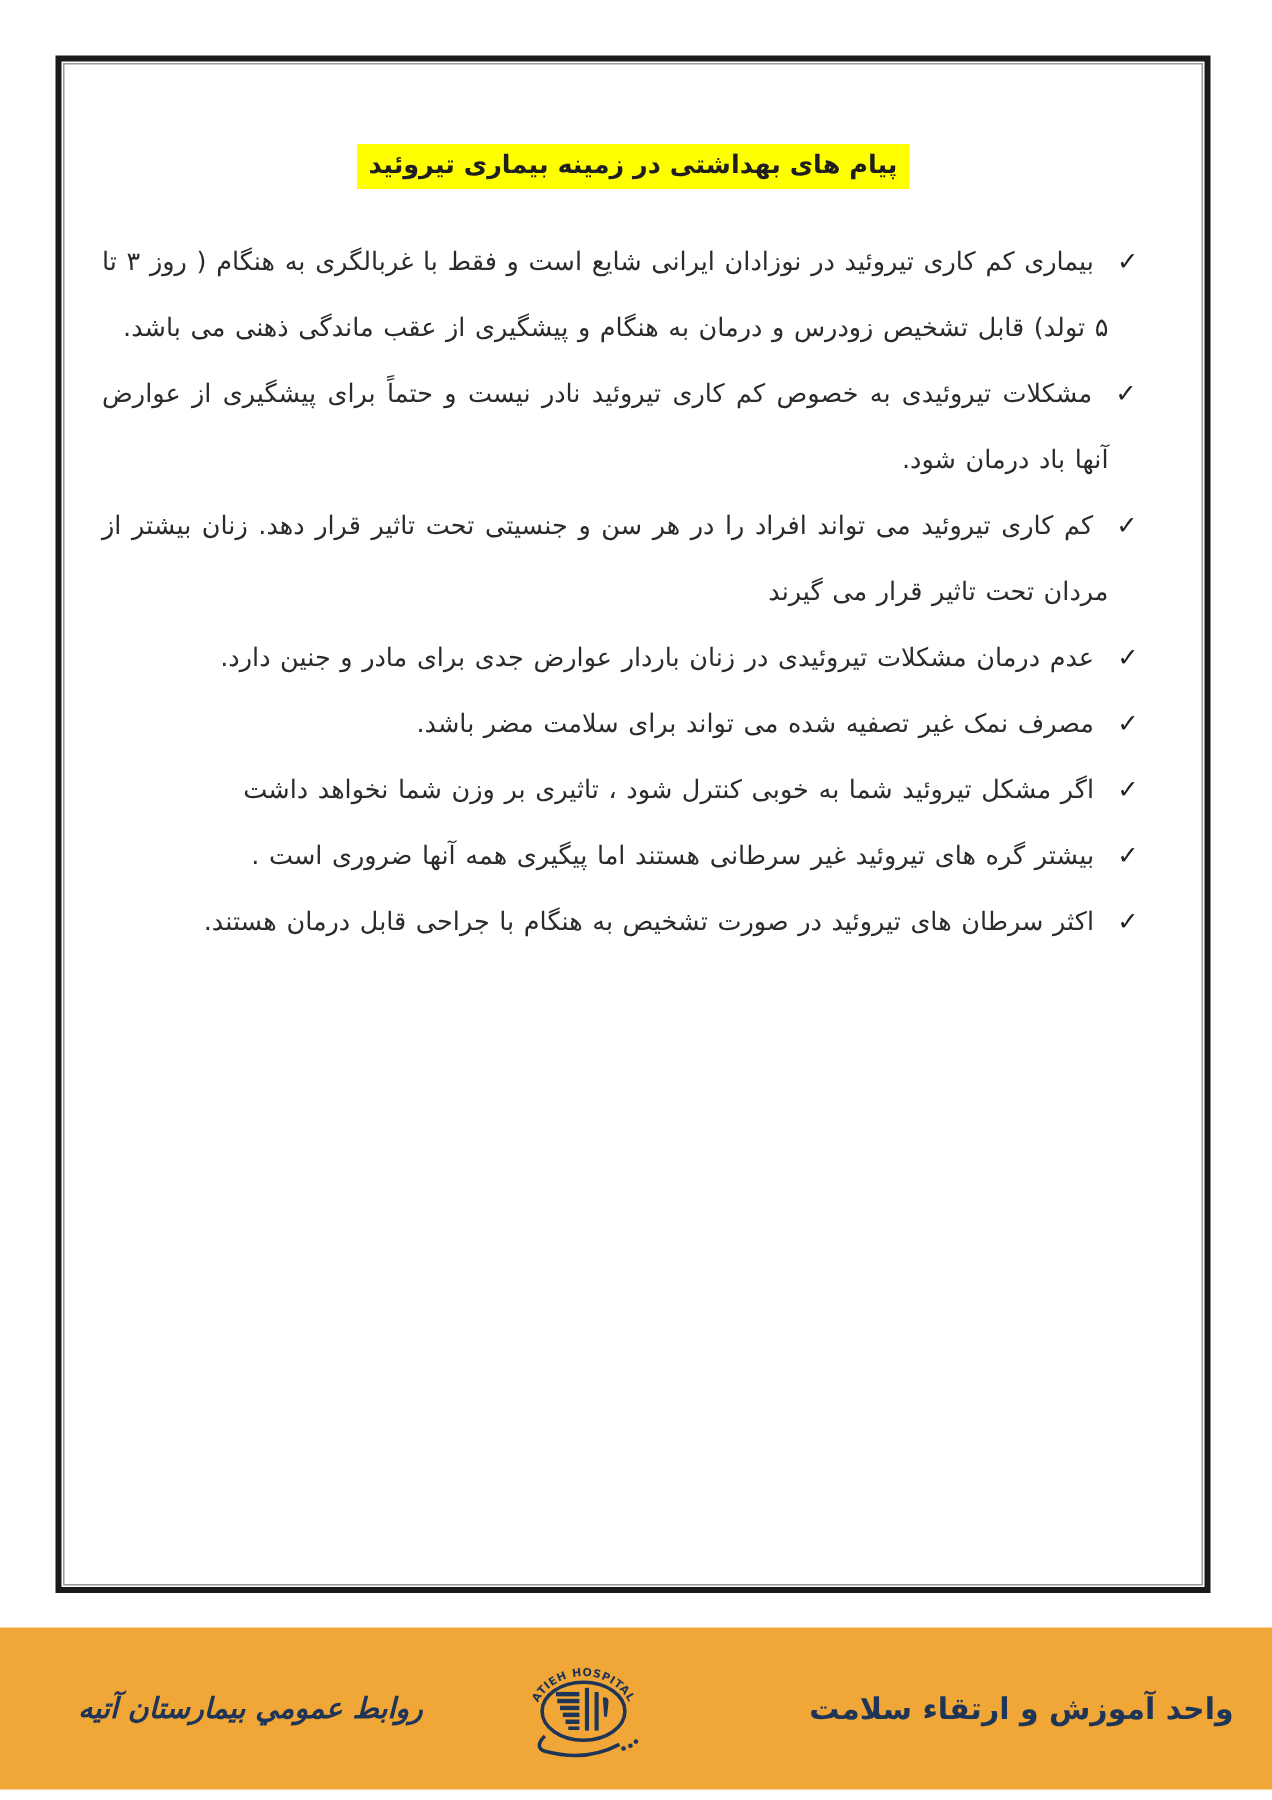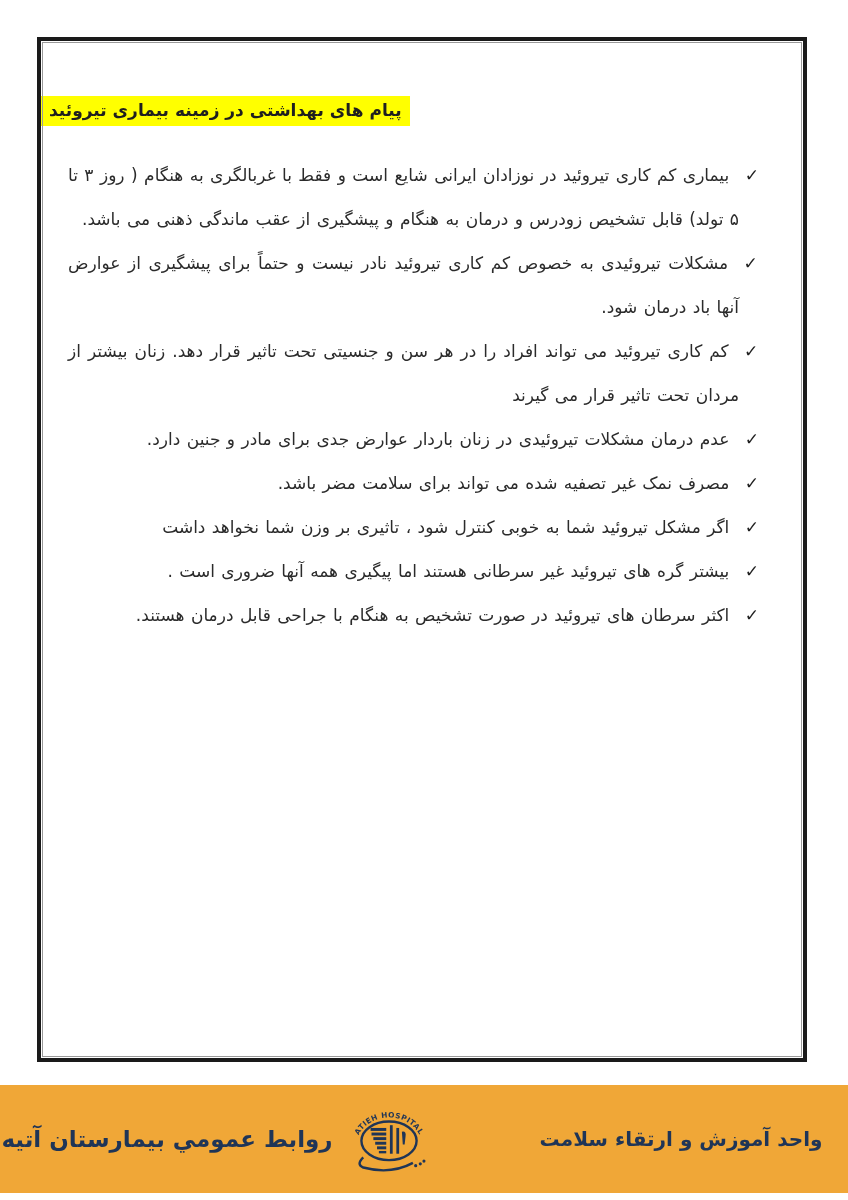--- a/index.html
+++ b/index.html
@@ -21,20 +21,21 @@
   }
   .frame::before {
     content: "";
     position: absolute;
     inset: 1px;
     border: 1px solid #9a9a9a;
     pointer-events: none;
   }
   .title-row {
     margin-top: 55px;
+    text-align: center;
   }
   .title {
     display: inline-block;
     direction: rtl;
     background: #ffff00;
     color: #1f1f1f;
     font-size: 17px;
     font-weight: bold;
     padding: 3px 8px 5px 8px;
     line-height: 22px;
@@ -64,21 +65,21 @@
     width: 848px; height: 108px;
     display: flex;
     align-items: center;
   }
   .footer-section {
     flex: 1 1 0;
     text-align: center;
     direction: rtl;
     font-weight: bold;
   }
-  .footer-left  { font-size: 23px; }
+  .footer-left  { font-size: 19px; font-style: italic; }
   .footer-right { font-size: 20px; padding-left: 70px; }
   .footer-logo  {
     width: 110px;
     display: flex;
     justify-content: center;
     align-items: center;
   }
 </style>
 </head>
 <body>

